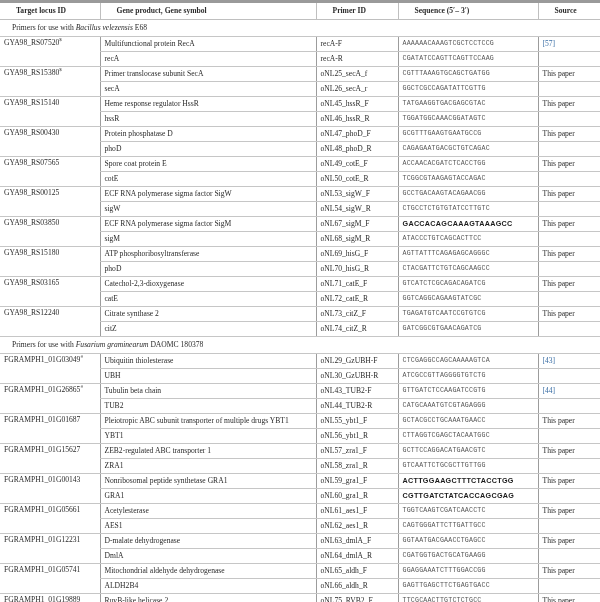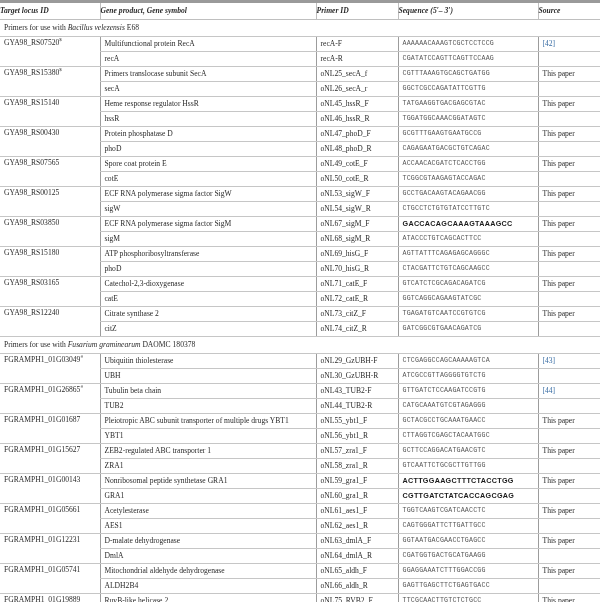--- a/index.html
+++ b/index.html
@@ -5,25 +5,25 @@
   html, body { margin: 0; padding: 0; background: #ffffff; }
   body { width: 600px; height: 602px; overflow: hidden; font-family: "Liberation Serif", "DejaVu Serif", serif; color: #2a2a2a; }
   table { border-collapse: collapse; width: 600px; table-layout: fixed; font-size: 7.6px; line-height: 1.0; }
   .topbar { border-top: 3px solid #9a9a9a; }
   .botbar { border-bottom: 3px solid #9a9a9a; }
   col.c1 { width: 100px; }
   col.c2 { width: 216px; }
   col.c3 { width: 82px; }
   col.c4 { width: 140px; }
   col.c5 { width: 62px; }
-  th { text-align: left; font-weight: bold; padding: 3px 0; height: 10px; border-bottom: 1px solid #bfbfbf; border-left: 1px solid #bfbfbf; font-style: italic; }
+  th { text-align: left; font-weight: bold; padding: 3px 16px; height: 10px; border-bottom: 1px solid #bfbfbf; border-left: 1px solid #bfbfbf; }
   th:first-child { border-left: none; }
   td { padding: 2px 4px; height: 10px; border-bottom: 1px solid #c6c6c6; border-left: 1px solid #9c9c9c; vertical-align: middle; white-space: nowrap; overflow: hidden; }
   td.locus { border-left: none; vertical-align: top; padding-top: 2px; }
-  td.section { border-left: none; padding: 3px 4px; }
+  td.section { border-left: none; padding: 3px 12px; }
   td.symbol { }
   td.seq { font-family: "Liberation Mono", "DejaVu Sans Mono", monospace; font-size: 6.6px; color: #555; letter-spacing: 0.2px; }
   td.seq.dark { color: #1a1a1a; font-weight: bold; font-family: "Liberation Sans", "DejaVu Sans", sans-serif; font-size: 7.2px; letter-spacing: 0.3px; }
   td.src a, .ref { color: #3a6ea5; text-decoration: none; }
   sup { font-size: 5px; vertical-align: super; line-height: 0; }
   em { font-style: italic; }
 </style>
 </head>
 <body>
 
@@ -46,31 +46,31 @@
   </thead>
   <tbody id="tbody">
       <tr>
         <td colspan="5" class="section"><span>Primers for use with </span><em>Bacillus velezensis</em><span> E68</span></td>
       </tr>
       <tr>
         <td rowspan="2" class="locus"><span>GYA98_RS07520</span><sup>$</sup></td>
         <td>Multifunctional protein RecA</td>
         <td>recA-F</td>
         <td class="seq">AAAAAACAAAGTCGCTCCTCCG</td>
-        <td class="src"><a class="ref">[42]</a></td>
+        <td class="src"><a class="ref">[57]</a></td>
       </tr>
       <tr>
         <td class="symbol">recA</td>
         <td>recA-R</td>
         <td class="seq">CGATATCCAGTTCAGTTCCAAG</td>
         <td class="src"></td>
       </tr>
       <tr>
         <td rowspan="2" class="locus"><span>GYA98_RS15380</span><sup>$</sup></td>
-        <td>Primers translocase subunit SecA</td>
+        <td>Primer translocase subunit SecA</td>
         <td>oNL25_secA_f</td>
         <td class="seq">CGTTTAAAGTGCAGCTGATGG</td>
         <td class="src">This paper</td>
       </tr>
       <tr>
         <td class="symbol">secA</td>
         <td>oNL26_secA_r</td>
         <td class="seq">GGCTCGCCAGATATTCGTTG</td>
         <td class="src"></td>
       </tr>

